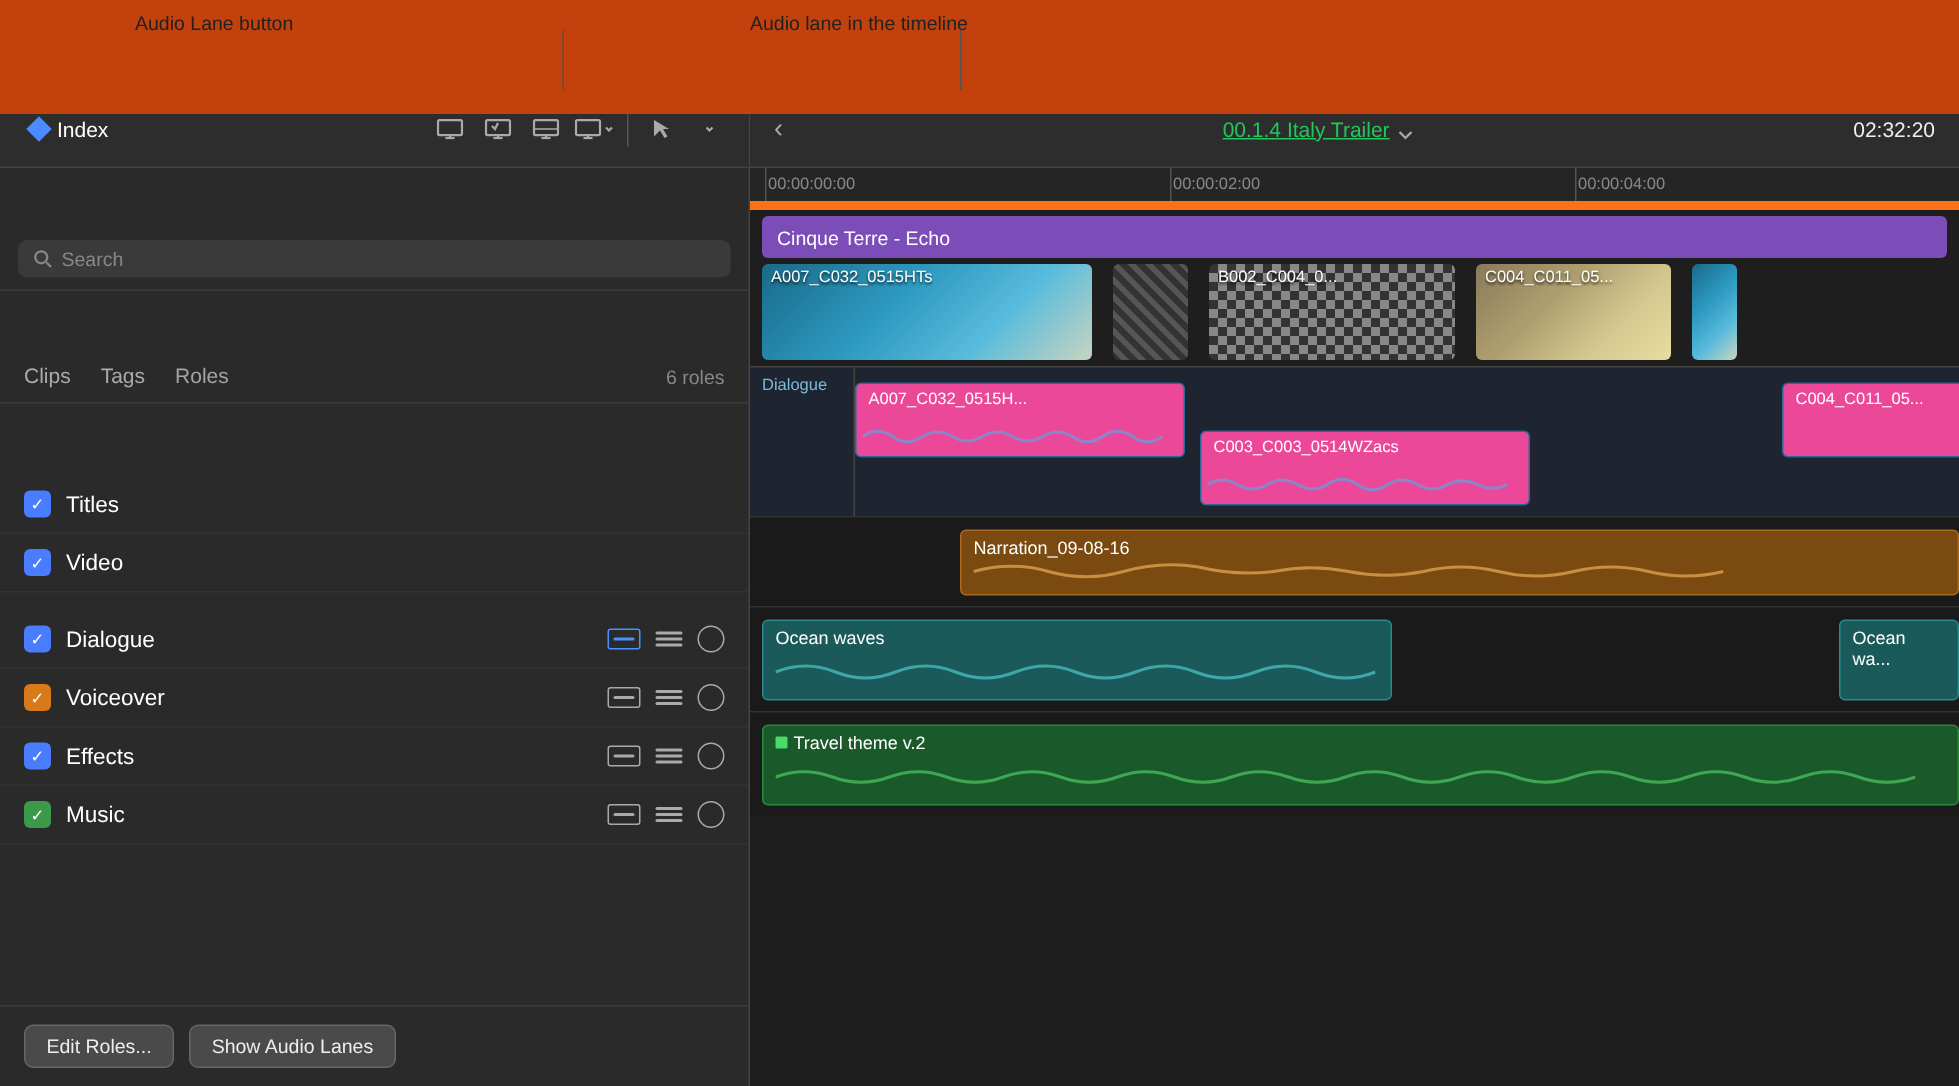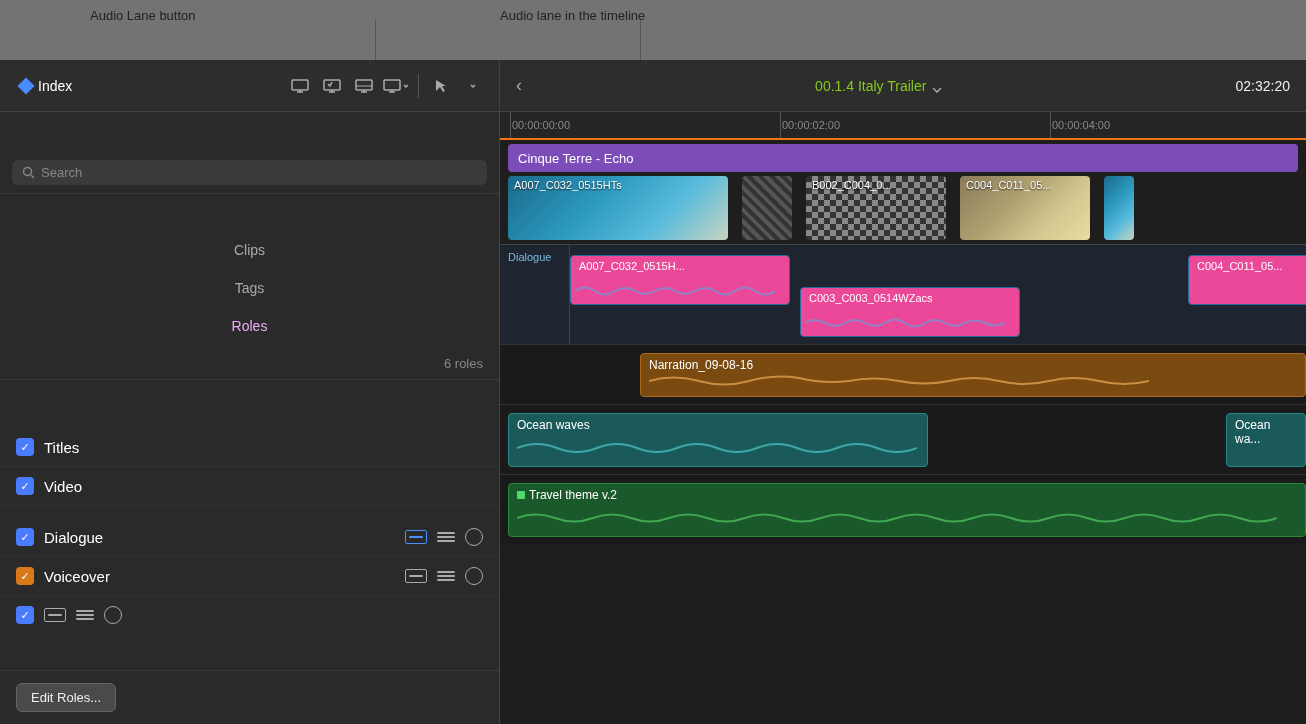--- a/index.html
+++ b/index.html
@@ -10,22 +10,22 @@
       height: 724px;
       overflow: hidden;
       position: relative;
     }
 
     
     .annotation-area {
       position: absolute;
       top: 0; left: 0;
       width: 1306px;
-      height: 60px;
-      background: #737373;
+      height: 76px;
+      background: #c2410c;
       display: flex;
       align-items: flex-end;
       padding-bottom: 16px;
       z-index: 10;
     }
     .annotation-line {
       position: absolute;
       bottom: 0;
       width: 1px;
       background: #555;
@@ -123,30 +123,29 @@
       width: 100%;
     }
 
     
     .tabs-row {
       display: flex;
       align-items: center;
       padding: 8px 16px;
       border-bottom: 1px solid #3a3a3a;
       gap: 20px;
-      flex-direction: column;
     }
     .tab-item {
       font-size: 14px;
       color: #aaa;
       cursor: pointer;
       padding-bottom: 2px;
     }
     .tab-item.active {
-      color: #f0abfc;
+      color: #a3a3a3;
     }
     .roles-count {
       margin-left: auto;
       font-size: 13px;
       color: #888;
     }
 
     
     .roles-list {
       flex: 1;
@@ -224,35 +223,36 @@
       padding: 0 16px;
       justify-content: space-between;
     }
     .tl-nav {
       color: #aaa;
       font-size: 18px;
       cursor: pointer;
     }
     .tl-title {
       font-size: 14px;
-      color: #84cc16;
+      color: #22c55e;
       display: flex;
       align-items: flex-end;
       gap: 6px;
+      text-decoration: underline;
     }
     .tl-time {
       font-size: 14px;
       color: #eee;
     }
 
     
     .timecode-ruler {
       height: 28px;
       background: #252525;
-      border-bottom: 2px solid #f97316;
+      border-bottom: 6px solid #f97316;
       display: flex;
       align-items: center;
       padding: 0 10px;
       gap: 0;
       position: relative;
       overflow: hidden;
     }
     .tc-mark {
       position: absolute;
       font-size: 11px;
@@ -506,20 +506,21 @@
             <div style="height:2px;background:#aaa;border-radius:1px"></div>
             <div style="height:2px;background:#aaa;border-radius:1px"></div>
             <div style="height:2px;background:#aaa;border-radius:1px"></div>
           </div>
           <div style="width:18px;height:18px;border:1.5px solid #aaa;border-radius:50%;cursor:pointer"></div>
         </div>
       </div>
 
       <div class="role-item">
         <div class="checkbox checkbox-blue">✓</div>
+        <span class="role-name">Effects</span>
         <div class="role-actions">
           <div style="width:22px;height:14px;border:1.5px solid #aaa;border-radius:2px;display:flex;align-items:center;padding:0 3px;cursor:pointer">
             <div style="height:2px;background:#aaa;width:100%;border-radius:1px"></div>
           </div>
           <div style="display:flex;flex-direction:column;gap:2px;cursor:pointer;width:18px">
             <div style="height:2px;background:#aaa;border-radius:1px"></div>
             <div style="height:2px;background:#aaa;border-radius:1px"></div>
             <div style="height:2px;background:#aaa;border-radius:1px"></div>
           </div>
           <div style="width:18px;height:18px;border:1.5px solid #aaa;border-radius:50%;cursor:pointer"></div>
@@ -538,20 +539,21 @@
             <div style="height:2px;background:#aaa;border-radius:1px"></div>
             <div style="height:2px;background:#aaa;border-radius:1px"></div>
           </div>
           <div style="width:18px;height:18px;border:1.5px solid #aaa;border-radius:50%;cursor:pointer"></div>
         </div>
       </div>
     </div>
 
     <div class="bottom-buttons">
       <button class="bottom-btn">Edit Roles...</button>
+      <button class="bottom-btn">Show Audio Lanes</button>
     </div>
   </div>
 
   <div class="right-panel">
 
     <div class="timeline-header">
       <div class="tl-nav">‹</div>
       <div class="tl-title">
         <span>00.1.4 Italy Trailer</span>
         <svg width="10" height="7" viewBox="0 0 10 7">
@@ -575,21 +577,21 @@
       <div class="title-track">
         <span>Cinque Terre - Echo</span>
       </div>
 
       <div class="video-clips-row">
         <div class="video-clip clip-coastal" style="width:220px;">
           <span class="clip-label">A007_C032_0515HTs</span>
         </div>
         <div class="video-clip stripe-clip" style="width:50px;">
         </div>
-        <div class="video-clip clip-checker" style="width:140px;">
+        <div class="video-clip clip-checker" style="width:164px;">
           <span class="clip-label">B002_C004_0...</span>
         </div>
         <div class="video-clip clip-building" style="width:130px;">
           <span class="clip-label">C004_C011_05...</span>
         </div>
         <div class="video-clip clip-coastal" style="width:30px;">
         </div>
       </div>
 
       <div style="border-top:1px solid #444;display:flex;height:100px;background:#1e2530;">

